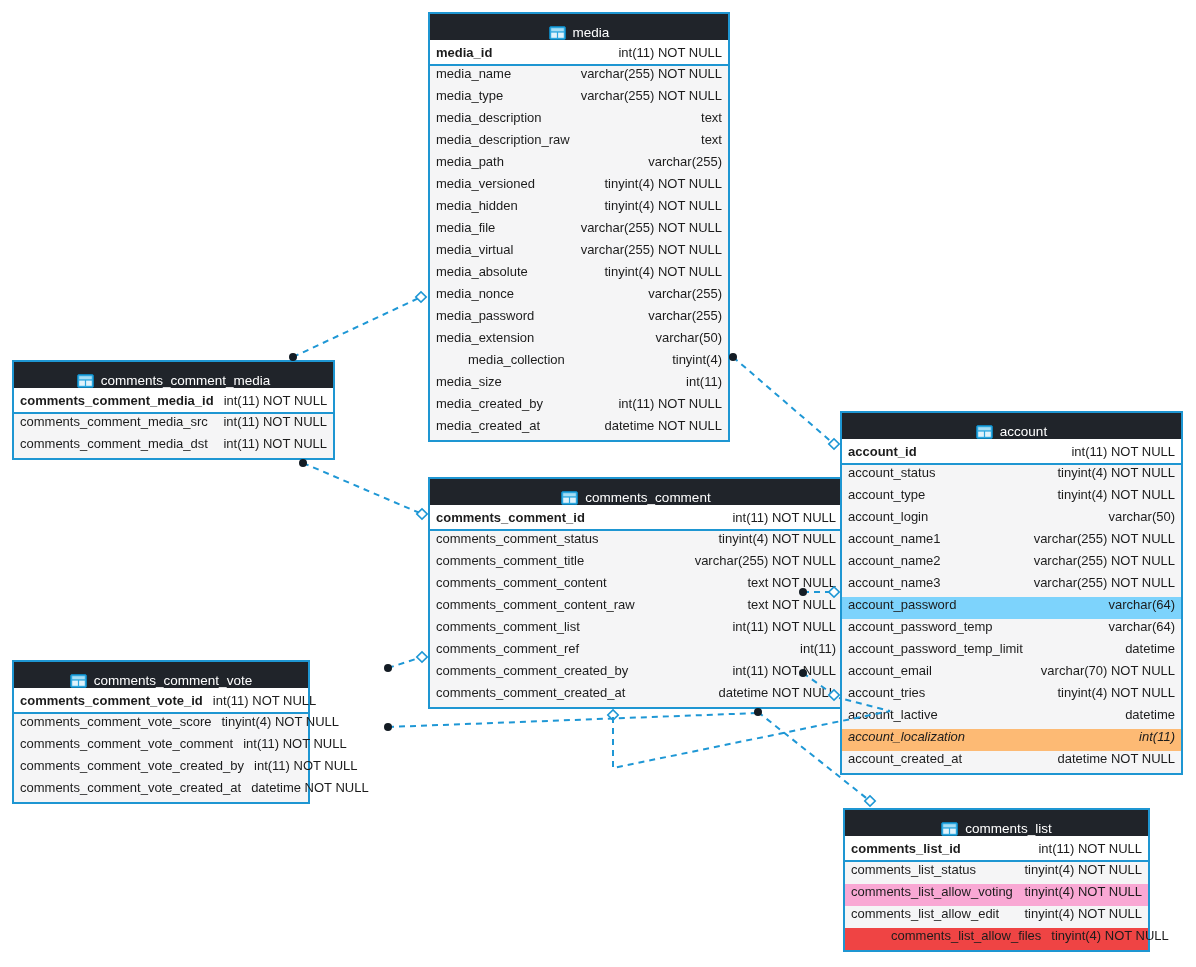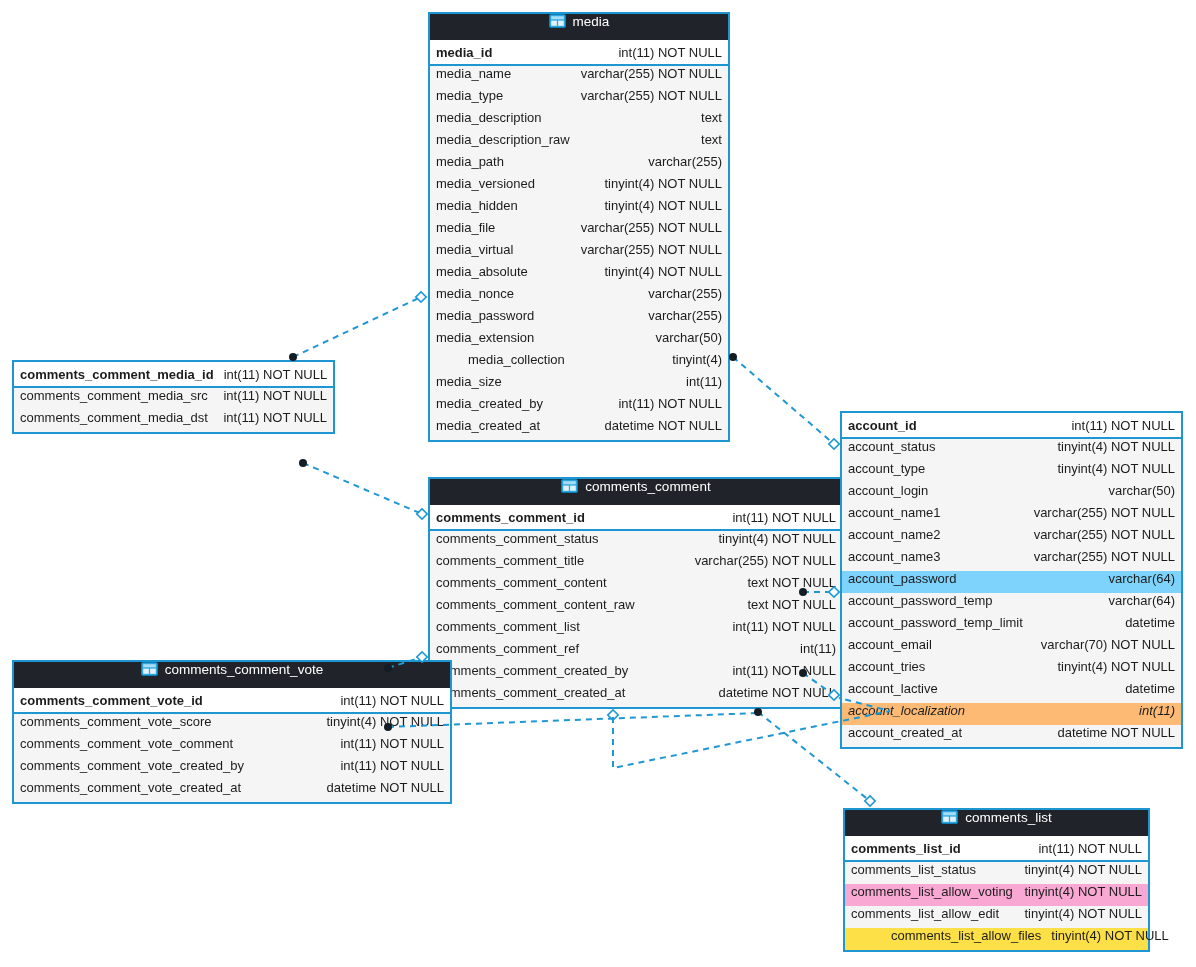--- a/index.html
+++ b/index.html
@@ -14,21 +14,21 @@
     position:absolute;
     box-sizing:border-box;
     border:2px solid #1e96d2;
     background:#f5f5f6;
     z-index:1;
   }
   .thead {
     height:26px;
     background:#20242a;
     color:#ffffff;
-    display:flex; align-items:flex-start; justify-content:center;
+    display:flex; align-items:flex-end; justify-content:center;
     gap:7px;
     font-size:13.5px;
     white-space:nowrap;
     cursor:move;
   }
   .ticon { display:inline-flex; align-items:center; }
   .pk-row {
     height:24px;
     background:#ffffff;
     border-bottom:2px solid #14b8a6;
@@ -185,20 +185,31 @@
     <span class="fname">media_created_by</span>
     <span class="ftype">int(11) NOT NULL</span>
   </div>
         <div class="frow" style="background: rgb(245, 245, 246);">
     <span class="fname">media_created_at</span>
     <span class="ftype">datetime NOT NULL</span>
   </div>
       </div>
   </div>
     <div class="table" style="left: 12px; top: 360px; width: 323px; border-color: rgb(30, 150, 210);">
+    <div class="thead" style="background: rgb(32, 36, 42); color: rgb(255, 255, 255);">
+      <span class="ticon">
+        <svg width="17" height="14" viewBox="0 0 17 14" xmlns="http://www.w3.org/2000/svg">
+          <rect x="0.5" y="0.5" width="16" height="13" rx="1.5" class="ic-bg" fill="#2aa6df" stroke="#0f7fb4"></rect>
+          <rect x="2.2" y="2.2" width="12.6" height="3.1" class="ic-band" fill="#a6ddf4"></rect>
+          <rect x="2.2" y="6.6" width="5.7" height="5.2" class="ic-cell" fill="#dff2fb"></rect>
+          <rect x="9.1" y="6.6" width="5.7" height="5.2" class="ic-cell" fill="#dff2fb"></rect>
+        </svg>
+      </span>
+      <span class="tname">comments_comment_media</span>
+    </div>
     <div class="pk-row" style="background: rgb(255, 255, 255); border-bottom-color: rgb(30, 150, 210);">
       <span class="fname">comments_comment_media_id</span>
       <span class="ftype">int(11) NOT NULL</span>
     </div>
     <div class="rows">
         <div class="frow" style="background: rgb(245, 245, 246);">
     <span class="fname">comments_comment_media_src</span>
     <span class="ftype">int(11) NOT NULL</span>
   </div>
         <div class="frow" style="background: rgb(245, 245, 246);">
@@ -251,21 +262,21 @@
         <div class="frow" style="background: rgb(245, 245, 246);">
     <span class="fname">comments_comment_created_by</span>
     <span class="ftype">int(11) NOT NULL</span>
   </div>
         <div class="frow" style="background: rgb(245, 245, 246);">
     <span class="fname">comments_comment_created_at</span>
     <span class="ftype">datetime NOT NULL</span>
   </div>
       </div>
   </div>
-    <div class="table" style="left: 12px; top: 660px; width: 440px; border-color: rgb(30, 150, 210);">
+    <div class="table" style="left: 12px; top: 660px; width: 298px; border-color: rgb(30, 150, 210);">
     <div class="thead" style="background: rgb(32, 36, 42); color: rgb(255, 255, 255);">
       <span class="ticon">
         <svg width="17" height="14" viewBox="0 0 17 14" xmlns="http://www.w3.org/2000/svg">
           <rect x="0.5" y="0.5" width="16" height="13" rx="1.5" class="ic-bg" fill="#2aa6df" stroke="#0f7fb4"></rect>
           <rect x="2.2" y="2.2" width="12.6" height="3.1" class="ic-band" fill="#a6ddf4"></rect>
           <rect x="2.2" y="6.6" width="5.7" height="5.2" class="ic-cell" fill="#dff2fb"></rect>
           <rect x="9.1" y="6.6" width="5.7" height="5.2" class="ic-cell" fill="#dff2fb"></rect>
         </svg>
       </span>
       <span class="tname">comments_comment_vote</span>
@@ -287,20 +298,31 @@
     <span class="fname">comments_comment_vote_created_by</span>
     <span class="ftype">int(11) NOT NULL</span>
   </div>
         <div class="frow" style="background: rgb(245, 245, 246);">
     <span class="fname">comments_comment_vote_created_at</span>
     <span class="ftype">datetime NOT NULL</span>
   </div>
       </div>
   </div>
     <div class="table" style="left: 840px; top: 411px; width: 343px; border-color: rgb(30, 150, 210);">
+    <div class="thead" style="background: rgb(32, 36, 42); color: rgb(255, 255, 255);">
+      <span class="ticon">
+        <svg width="17" height="14" viewBox="0 0 17 14" xmlns="http://www.w3.org/2000/svg">
+          <rect x="0.5" y="0.5" width="16" height="13" rx="1.5" class="ic-bg" fill="#2aa6df" stroke="#0f7fb4"></rect>
+          <rect x="2.2" y="2.2" width="12.6" height="3.1" class="ic-band" fill="#a6ddf4"></rect>
+          <rect x="2.2" y="6.6" width="5.7" height="5.2" class="ic-cell" fill="#dff2fb"></rect>
+          <rect x="9.1" y="6.6" width="5.7" height="5.2" class="ic-cell" fill="#dff2fb"></rect>
+        </svg>
+      </span>
+      <span class="tname">account</span>
+    </div>
     <div class="pk-row" style="background: rgb(255, 255, 255); border-bottom-color: rgb(30, 150, 210);">
       <span class="fname">account_id</span>
       <span class="ftype">int(11) NOT NULL</span>
     </div>
     <div class="rows">
         <div class="frow" style="background: rgb(245, 245, 246);">
     <span class="fname">account_status</span>
     <span class="ftype">tinyint(4) NOT NULL</span>
   </div>
         <div class="frow" style="background: rgb(245, 245, 246);">
@@ -379,19 +401,19 @@
     <span class="ftype">tinyint(4) NOT NULL</span>
   </div>
         <div class="frow" style="background: #f9a8d4;">
     <span class="fname">comments_list_allow_voting</span>
     <span class="ftype">tinyint(4) NOT NULL</span>
   </div>
         <div class="frow" style="background: rgb(245, 245, 246);">
     <span class="fname">comments_list_allow_edit</span>
     <span class="ftype">tinyint(4) NOT NULL</span>
   </div>
-        <div class="frow" style="background: #fde047; padding-left: 46px;">
+        <div class="frow" style="background: #ef4444; padding-left: 46px;">
     <span class="fname">comments_list_allow_files</span>
     <span class="ftype">tinyint(4) NOT NULL</span>
   </div>
       </div>
   </div>
   </div>
 
 </body></html>

